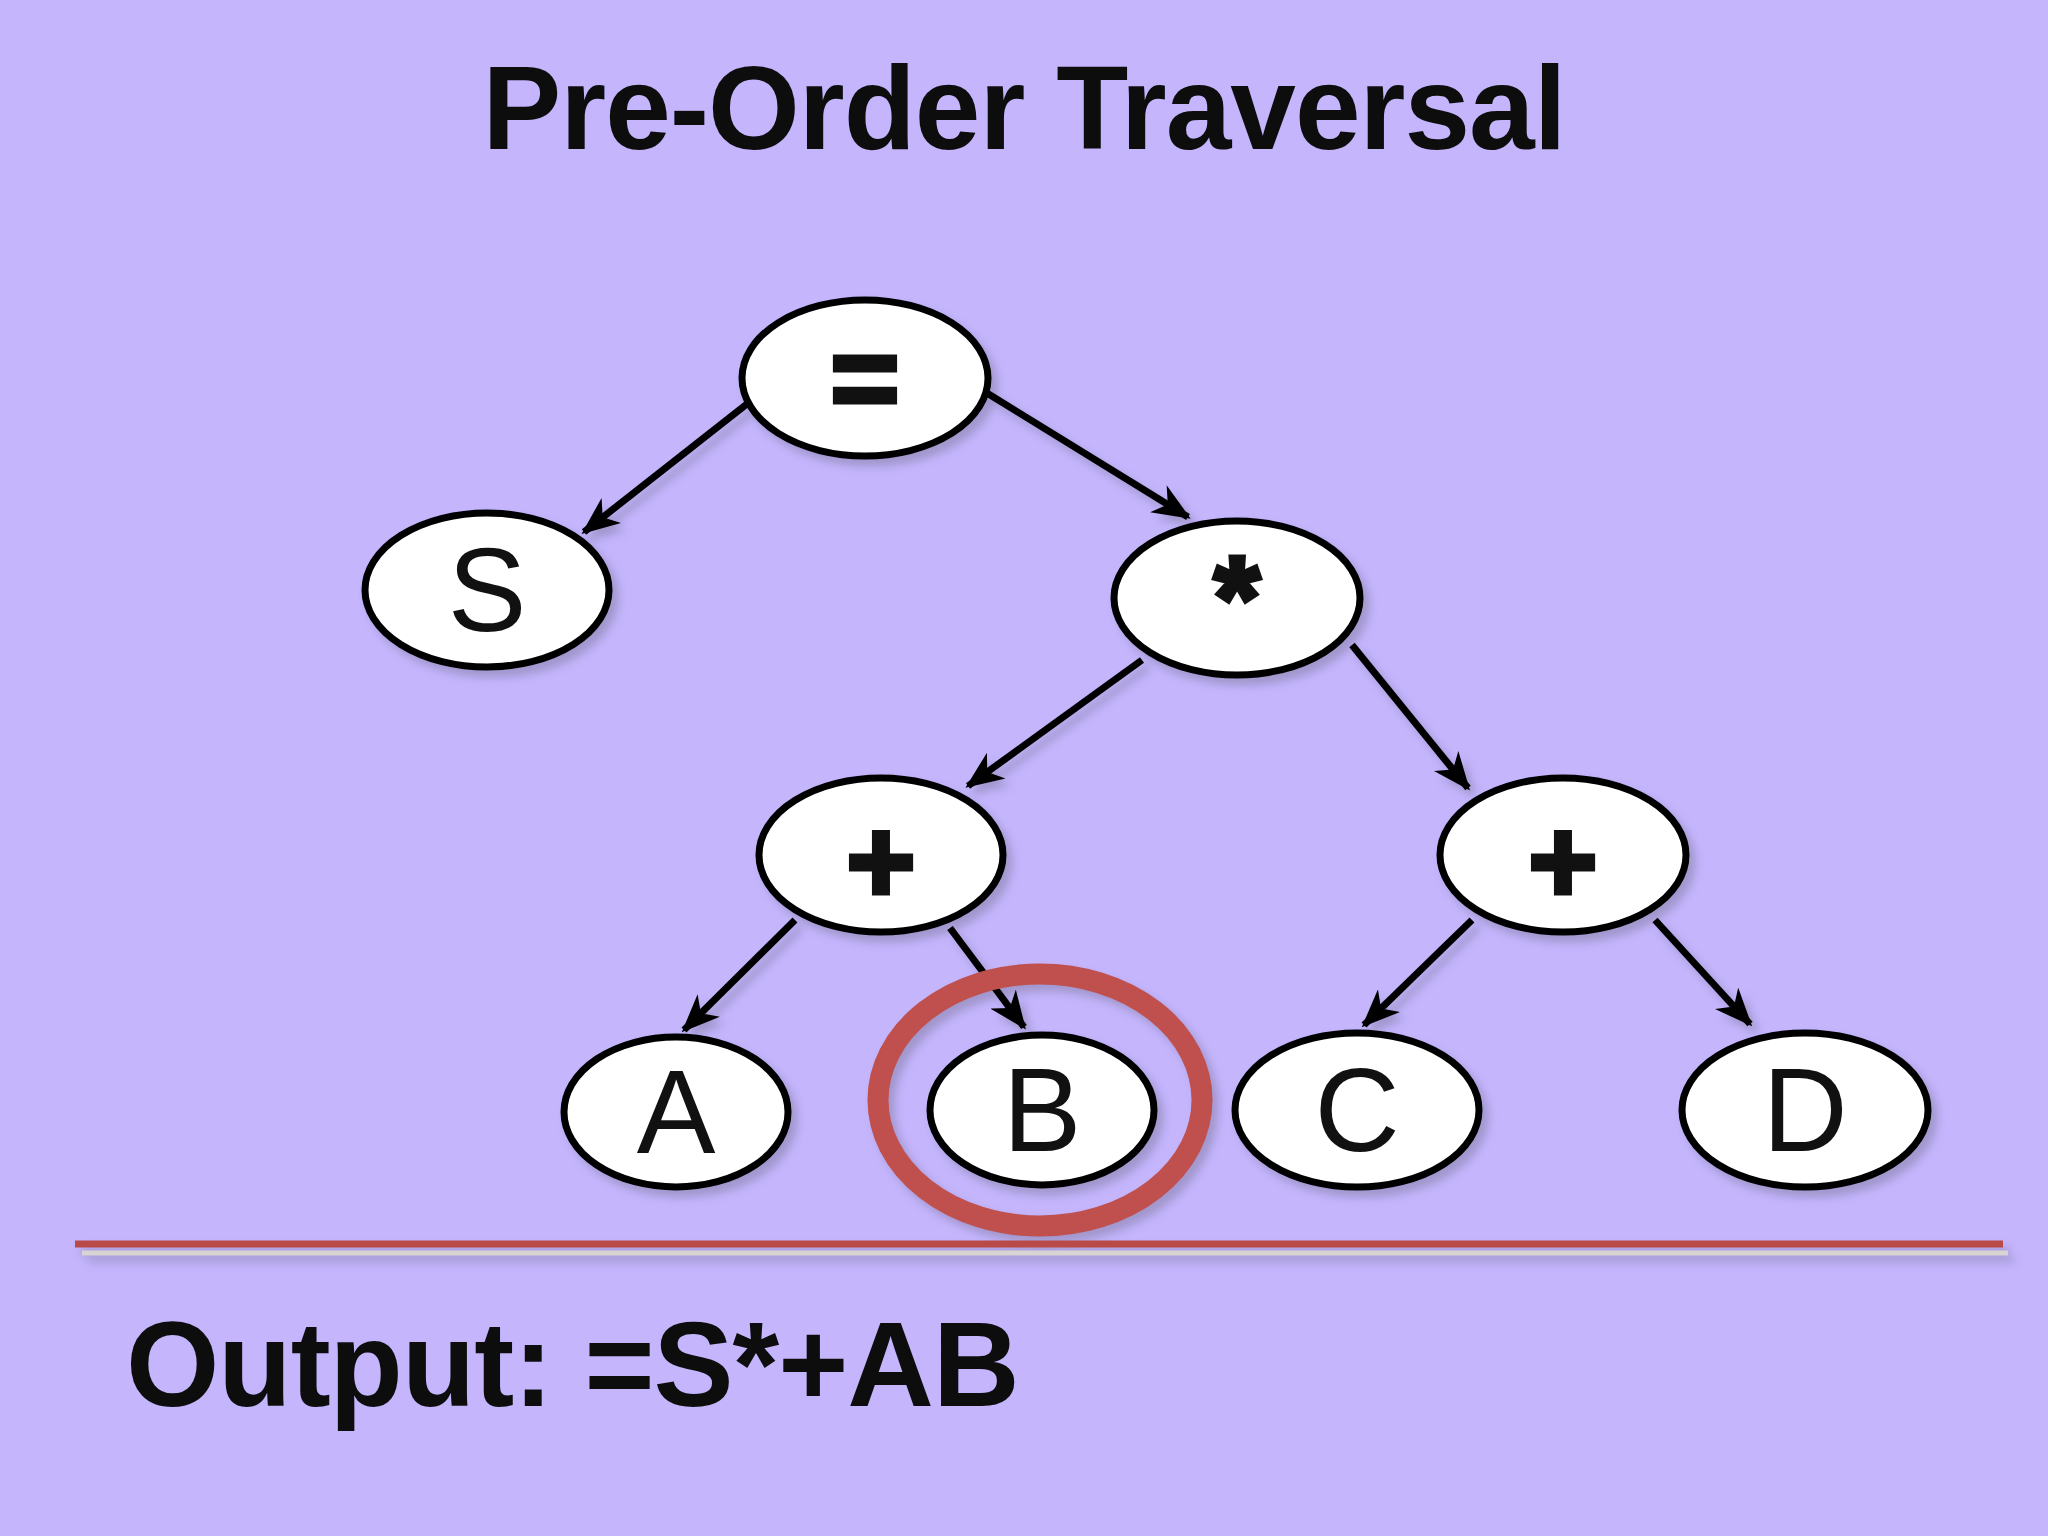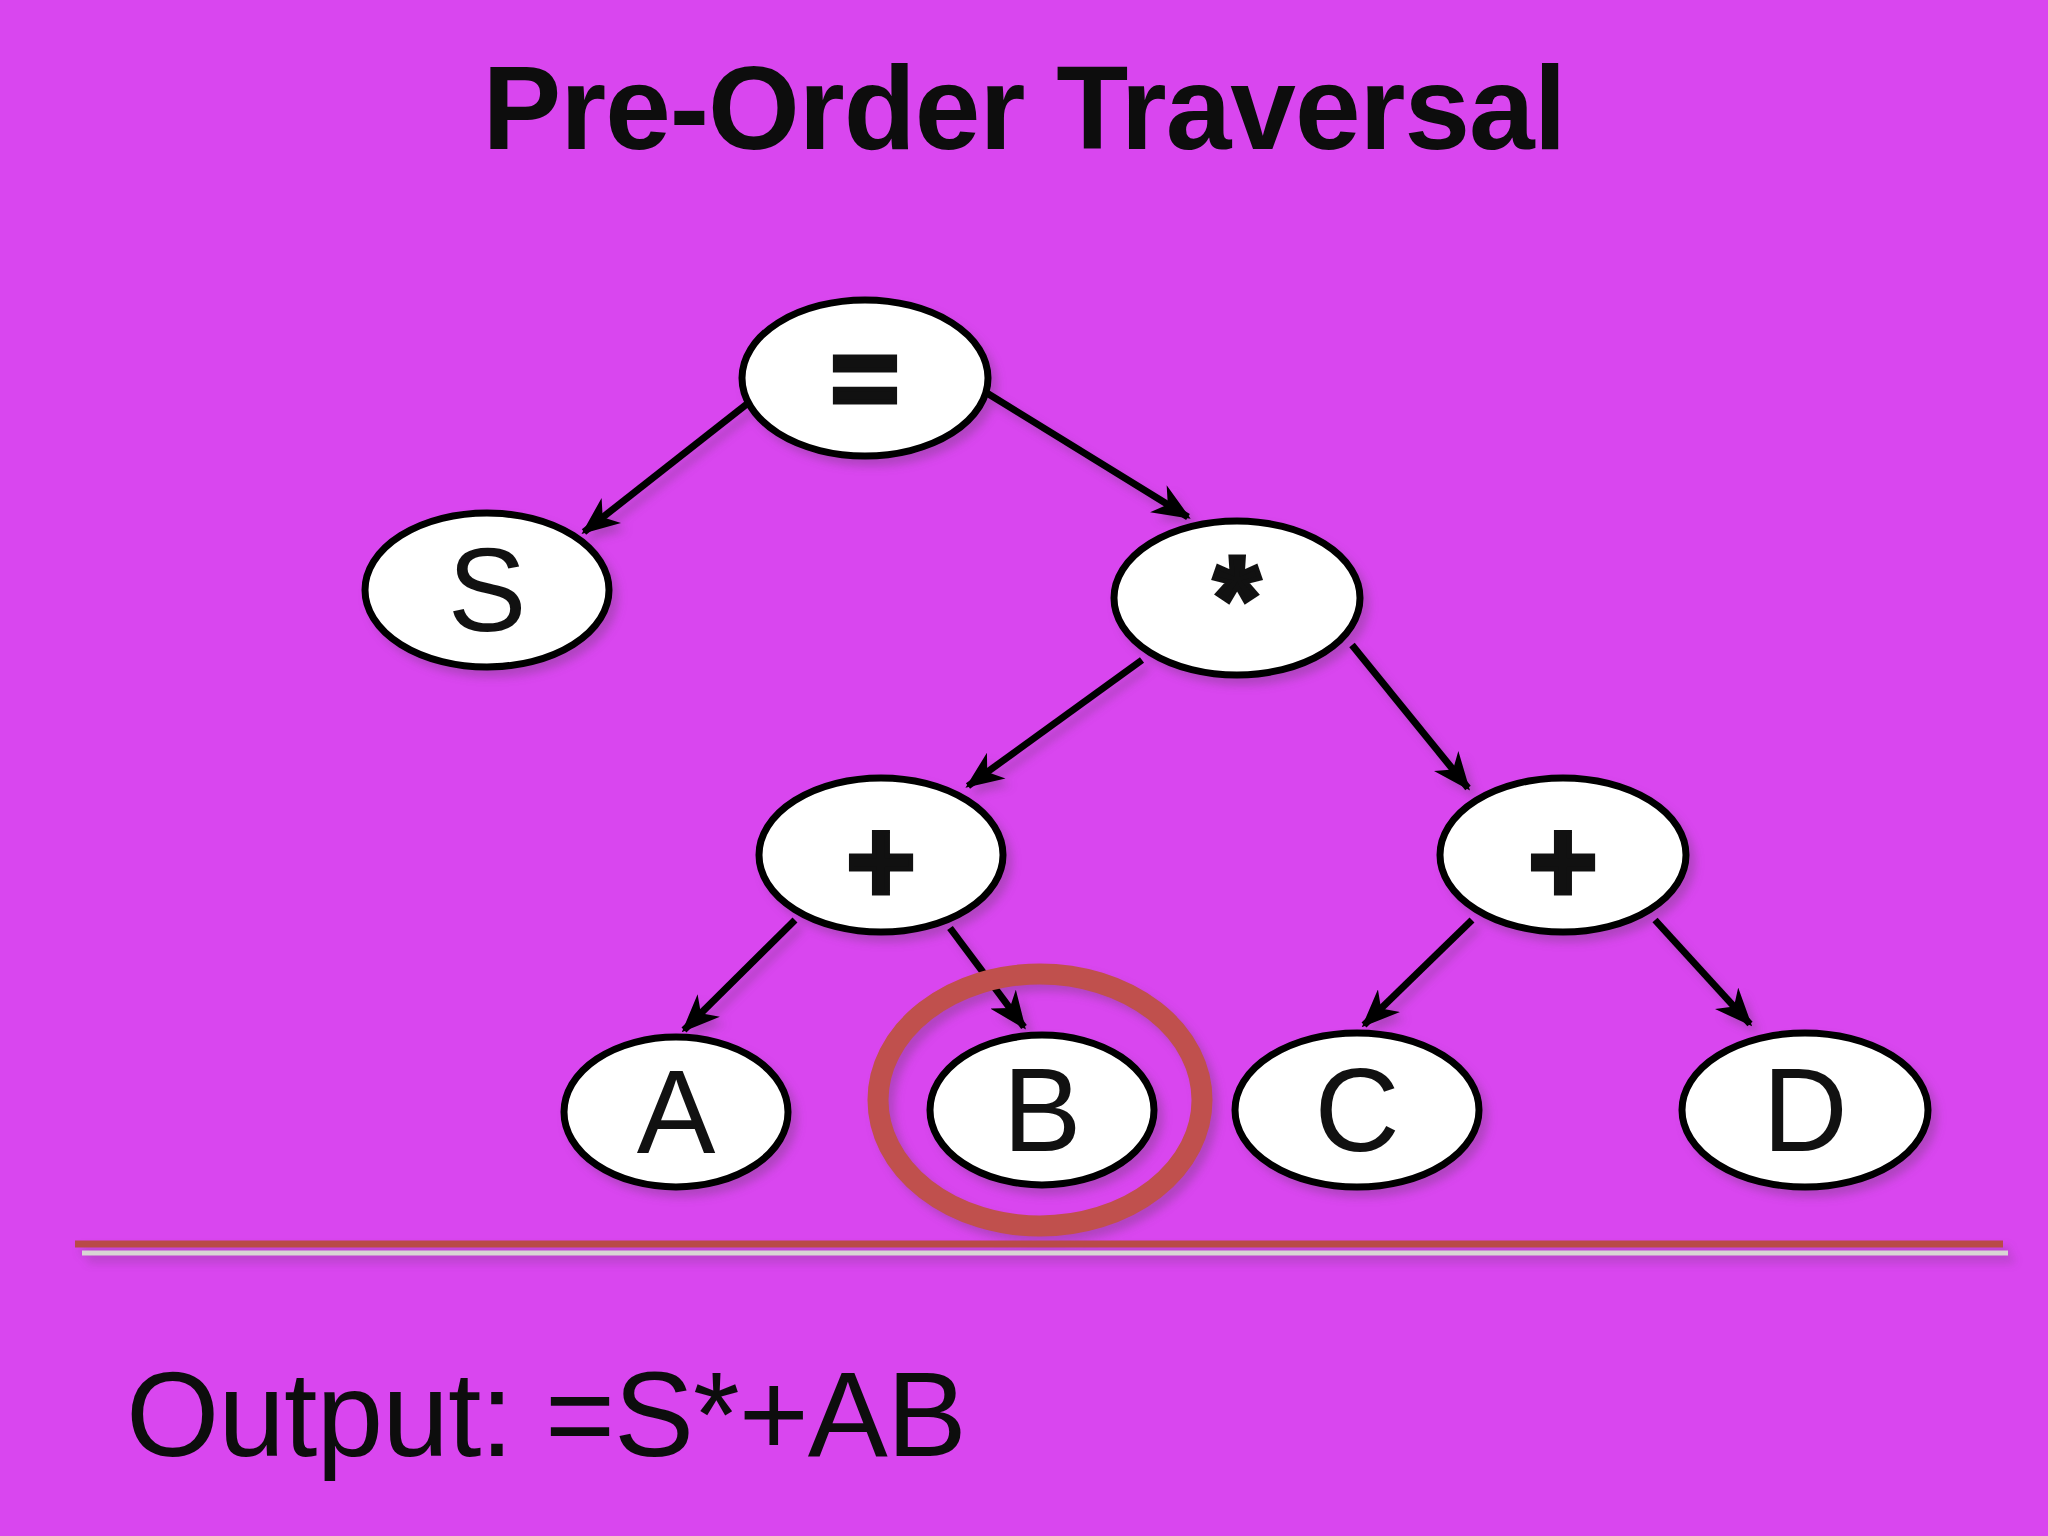--- a/index.html
+++ b/index.html
@@ -1,36 +1,36 @@
 <!DOCTYPE html>
 <html><head>
 <meta charset="utf-8">
 <style>
   html,body{margin:0;padding:0;background:#ffffff;}
   .slide{
     position:relative;
     width:2048px;height:1536px;
-    background:#d946ef;
+    background:#c4b5fd;
     font-family:"Liberation Sans", sans-serif;
     overflow:hidden;
   }
   .title{
     position:absolute;
     top:40px;left:0;width:100%;
     text-align:center;
     font-size:118px;
     font-weight:600;
     letter-spacing:-1px;
     color:#0d0d0d;
   }
   .output{
     position:absolute;
-    left:126px;top:1345px;
+    left:126px;top:1295px;
     font-size:120px;
-    font-weight:400;
+    font-weight:700;
     letter-spacing:-1px;
     color:#0d0d0d;
   }
   .tree-svg{
     position:absolute;inset:0;
     filter:drop-shadow(6px 7px 4px rgba(60,60,60,0.25));
   }
   .node-ellipse{
     fill:#ffffff;
     stroke:#000000;

